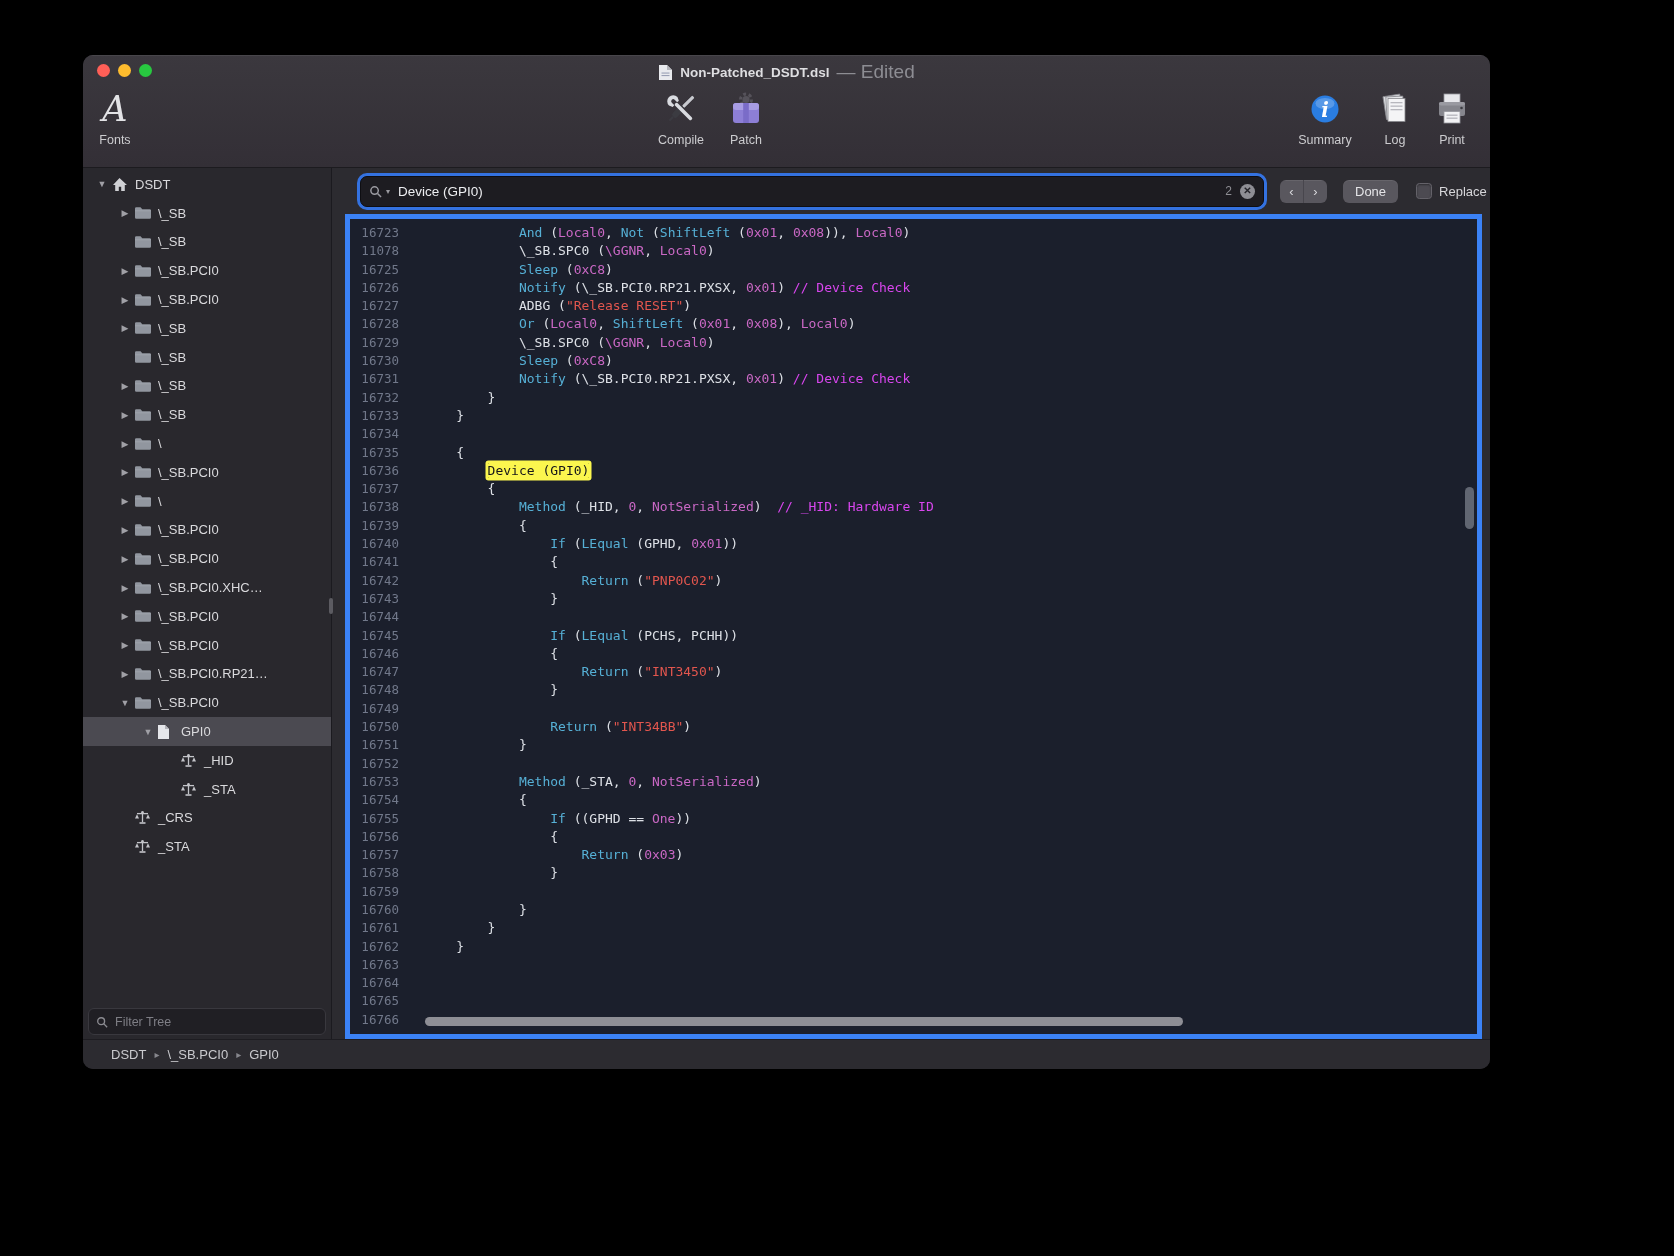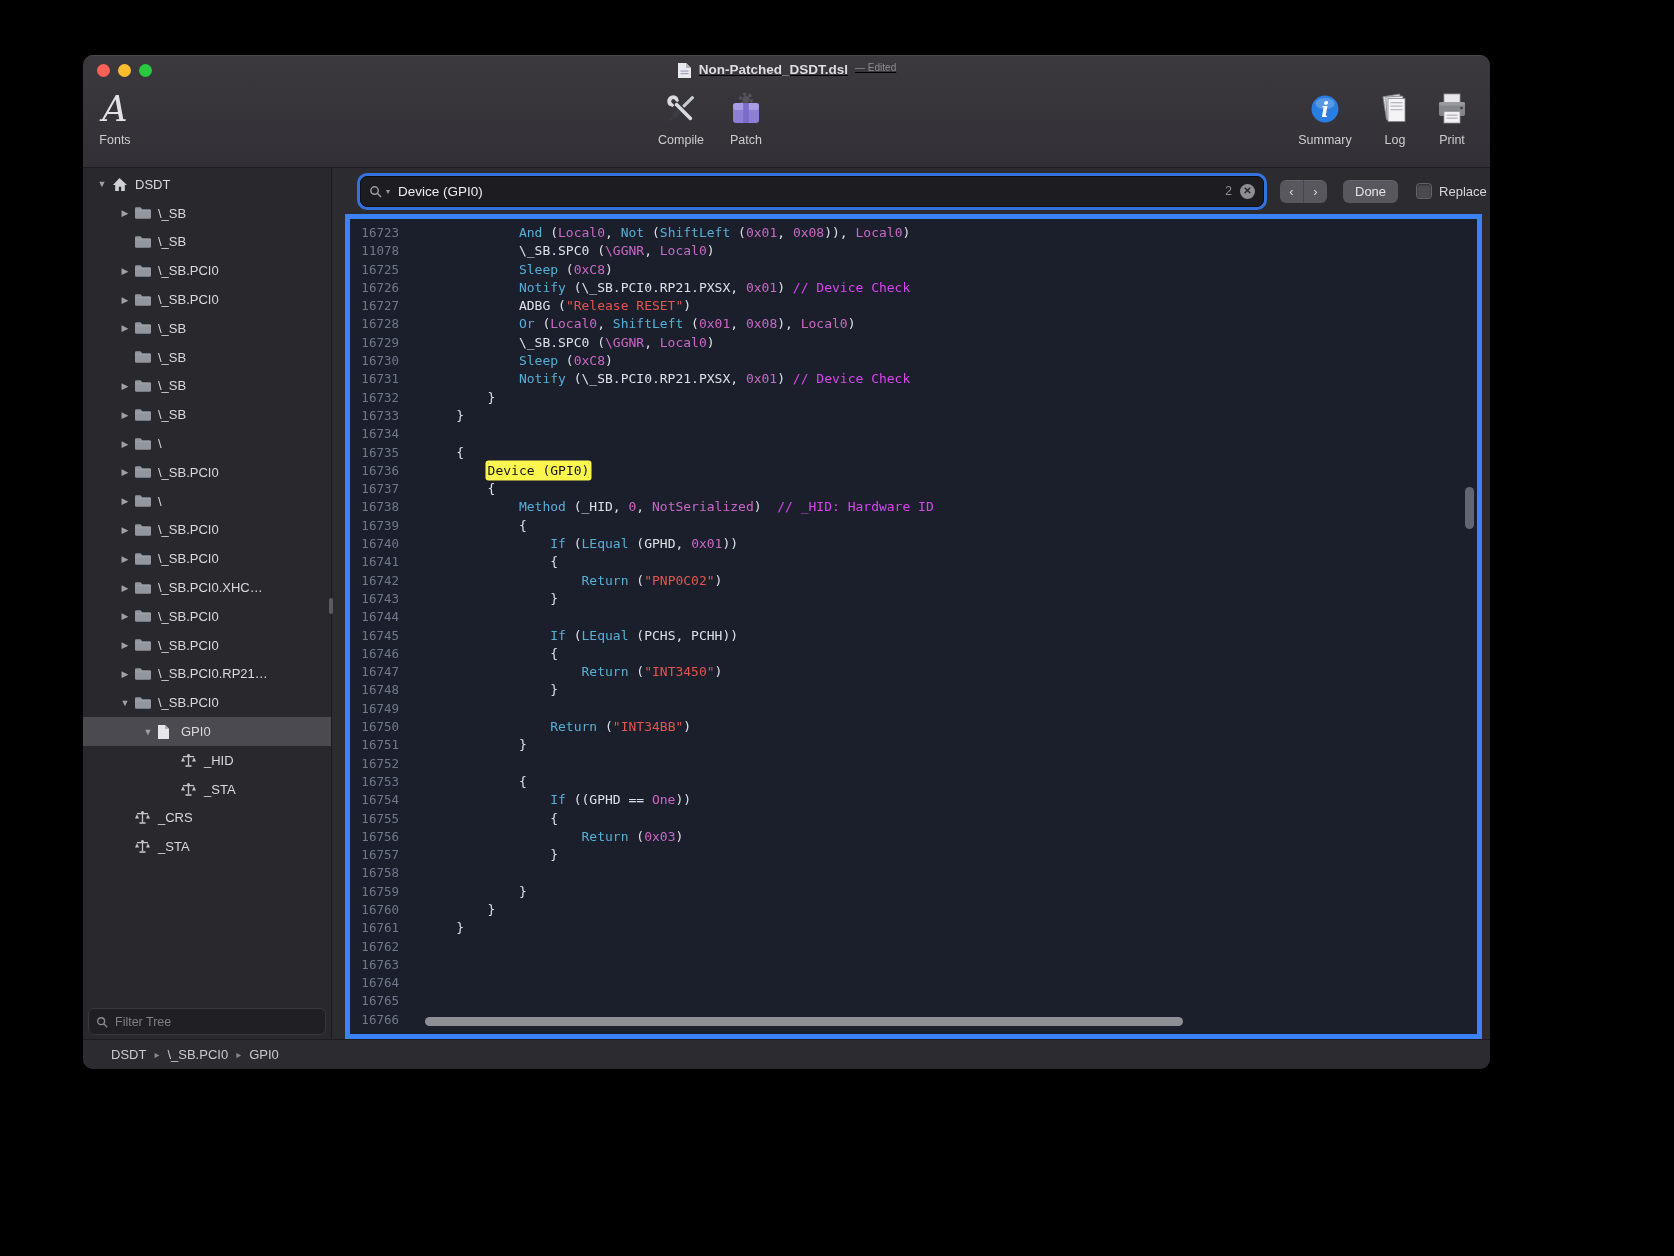--- a/index.html
+++ b/index.html
@@ -16,24 +16,24 @@
   .header{position:relative;height:112px;flex:none;
           background:linear-gradient(#3b383e,#332f36);
           border-bottom:1px solid #1c1b1f;
           box-shadow:inset 0 1px 0 rgba(255,255,255,.07);}
   .traffic{position:absolute;left:14px;top:9px;display:flex;gap:8px;}
   .light{width:13px;height:13px;border-radius:50%;}
   .light.red{background:#ff5f57;}
   .light.yellow{background:#febc2e;}
   .light.green{background:#28c840;}
   .titlewrap{position:absolute;left:0;right:0;top:7px;height:20px;
-             display:flex;align-items:flex-start;justify-content:center;gap:7px;text-decoration:underline;}
+             display:flex;align-items:center;justify-content:center;gap:7px;}
   .title-doc-icon{display:inline-flex;}
   .title-text{font-size:13.5px;font-weight:bold;color:#dedee1;}
-  .title-suffix{font-size:10px;color:#8d8d93;font-weight:normal;}
+  .title-suffix{font-size:19px;color:#8d8d93;font-weight:normal;}
 
   .tb-item{position:absolute;top:33px;display:flex;flex-direction:column;align-items:center;gap:3px;cursor:default;}
   .tb-icon{height:42px;display:flex;align-items:center;justify-content:center;}
   .tb-label{font-size:12.5px;color:#cccccf;}
   .fonts-A{font-family:"DejaVu Serif",serif;font-style:italic;font-size:35px;line-height:38px;color:#e3e3e6;}
 
   
   .body-row{flex:1;display:flex;min-height:0;}
   .sidebar{width:248px;flex:none;background:#29282d;position:relative;}
   .vdivider{width:1px;flex:none;background:#1b1a1f;position:relative;}
@@ -581,20 +581,21 @@
                 <div class="cl" style="padding-left: 16ch;"><span class="seg-p">}</span></div>
                 <div class="cl" style="padding-left: 0ch;"></div>
                 <div class="cl" style="padding-left: 16ch;"><span class="seg-k">If</span><span class="seg-p"> (</span><span class="seg-k">LEqual</span><span class="seg-p"> (PCHS, PCHH))</span></div>
                 <div class="cl" style="padding-left: 16ch;"><span class="seg-p">{</span></div>
                 <div class="cl" style="padding-left: 20ch;"><span class="seg-k">Return</span><span class="seg-p"> (</span><span class="seg-s">"INT3450"</span><span class="seg-p">)</span></div>
                 <div class="cl" style="padding-left: 16ch;"><span class="seg-p">}</span></div>
                 <div class="cl" style="padding-left: 0ch;"></div>
                 <div class="cl" style="padding-left: 16ch;"><span class="seg-k">Return</span><span class="seg-p"> (</span><span class="seg-s">"INT34BB"</span><span class="seg-p">)</span></div>
                 <div class="cl" style="padding-left: 12ch;"><span class="seg-p">}</span></div>
                 <div class="cl" style="padding-left: 0ch;"></div>
+                <div class="cl" style="padding-left: 12ch;"><span class="seg-k">Method</span><span class="seg-p"> (_STA, </span><span class="seg-v">0</span><span class="seg-p">, </span><span class="seg-v">NotSerialized</span><span class="seg-p">)</span></div>
                 <div class="cl" style="padding-left: 12ch;"><span class="seg-p">{</span></div>
                 <div class="cl" style="padding-left: 16ch;"><span class="seg-k">If</span><span class="seg-p"> ((GPHD == </span><span class="seg-v">One</span><span class="seg-p">))</span></div>
                 <div class="cl" style="padding-left: 16ch;"><span class="seg-p">{</span></div>
                 <div class="cl" style="padding-left: 20ch;"><span class="seg-k">Return</span><span class="seg-p"> (</span><span class="seg-v">0x03</span><span class="seg-p">)</span></div>
                 <div class="cl" style="padding-left: 16ch;"><span class="seg-p">}</span></div>
                 <div class="cl" style="padding-left: 0ch;"></div>
                 <div class="cl" style="padding-left: 12ch;"><span class="seg-p">}</span></div>
                 <div class="cl" style="padding-left: 8ch;"><span class="seg-p">}</span></div>
                 <div class="cl" style="padding-left: 4ch;"><span class="seg-p">}</span></div>
                 <div class="cl" style="padding-left: 0ch;"></div>

